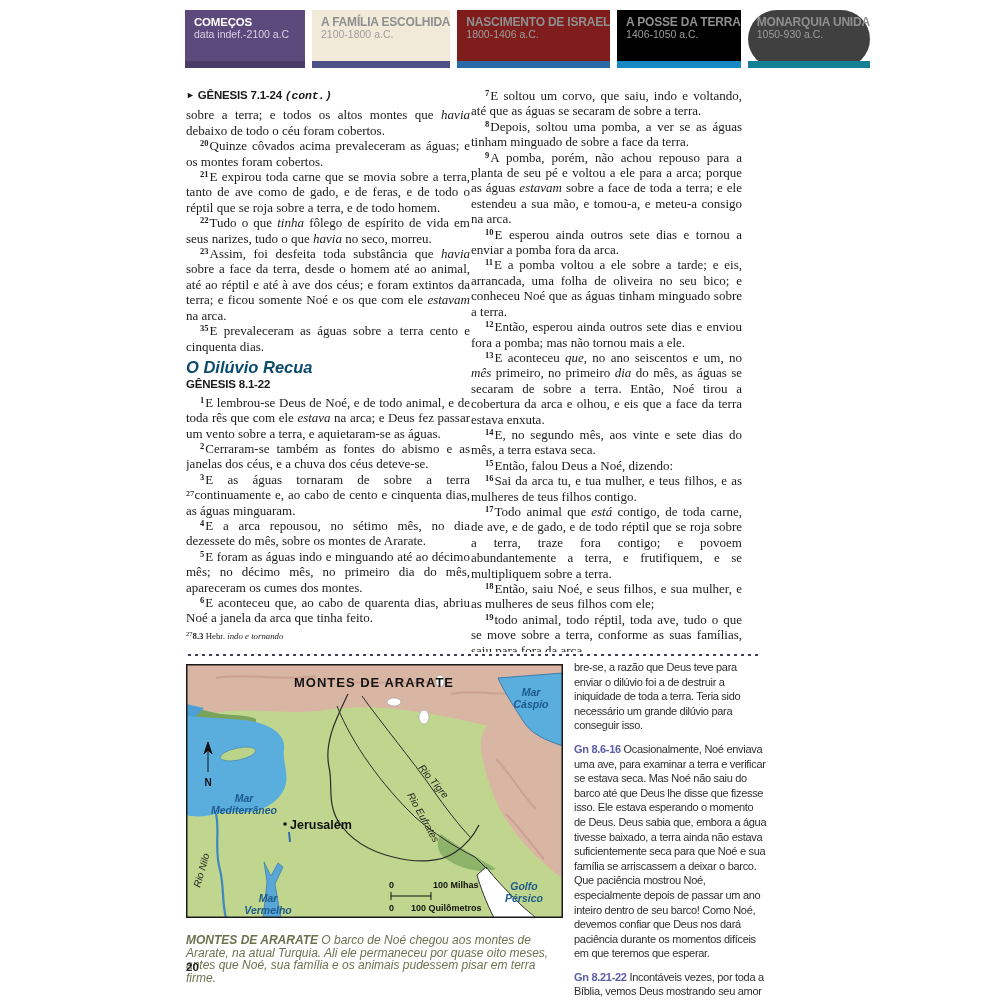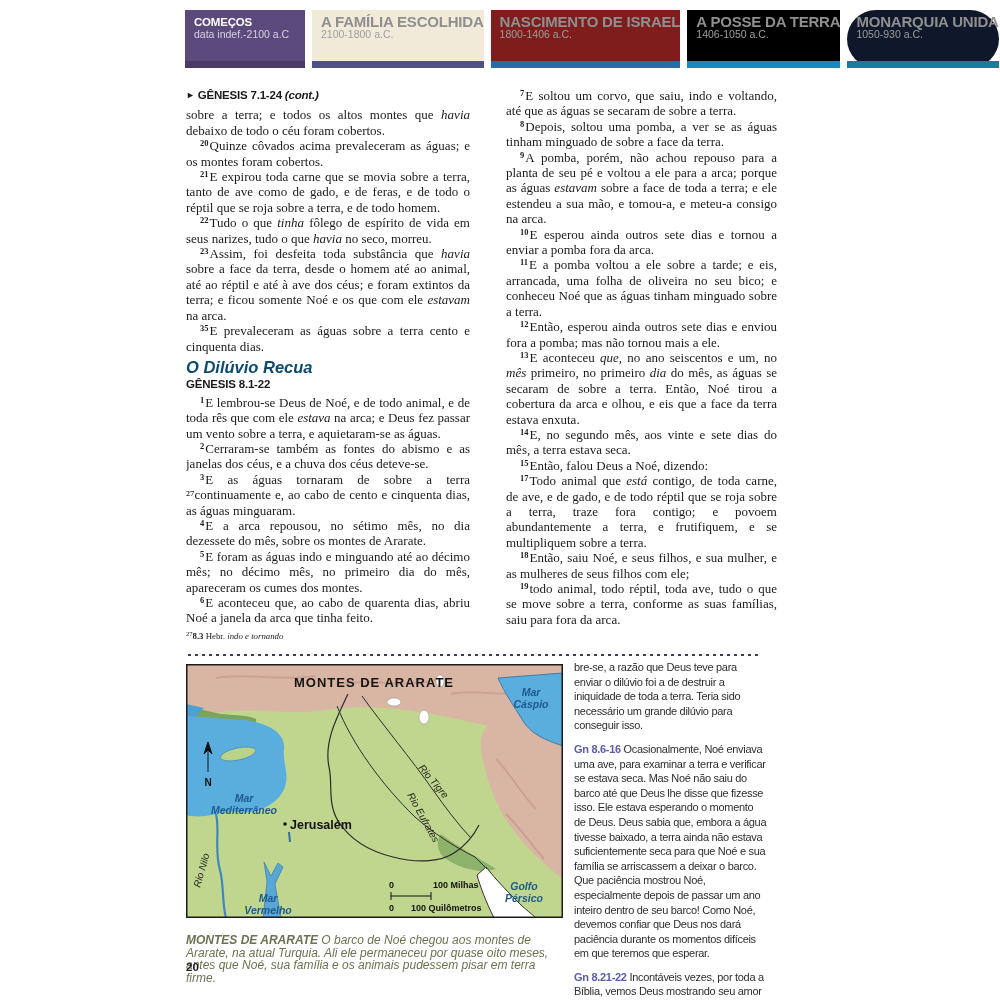--- a/index.html
+++ b/index.html
@@ -4,36 +4,36 @@
 <style>
   html,body{margin:0;padding:0;background:#ffffff;}
   .page{position:relative;width:1000px;height:1000px;background:#ffffff;overflow:hidden;
         font-family:"Liberation Serif",serif;color:#1a1a1a;}
 
   
   .timeline{position:absolute;left:185px;top:10px;width:633px;height:58px;display:flex;gap:7px;}
   .tab{position:relative;flex:1;background:#f1ead9;display:flex;flex-direction:column;justify-content:center;
        padding:0 0 22px 9px;box-sizing:border-box;}
   .tab .bar{position:absolute;left:0;right:0;bottom:0;height:7px;}
-  .tab .t{font-family:"Liberation Sans",sans-serif;font-weight:bold;font-size:15px;color:#8f8f8f;
+  .tab .t{font-family:"Liberation Sans",sans-serif;font-weight:bold;font-size:12px;color:#8f8f8f;
           letter-spacing:-0.2px;line-height:12px;white-space:nowrap;}
   .tab .d{font-family:"Liberation Sans",sans-serif;font-size:10.5px;color:#9d9d9d;line-height:12px;}
   .tab.active{background:#5c4a7d;flex:0 0 120px;}
   .tab.active .t{color:#ffffff;font-size:11.5px;}
   .tab.active .d{color:#d8d0e4;}
 
   
   .col{position:absolute;top:88px;height:564px;overflow:hidden;text-align:justify;
        font-size:13px;line-height:15.4px;}
   .col-left{left:186px;width:284px;}
-  .col-right{left:506px;width:271px;}
+  .col-right{left:471px;width:271px;}
   .h-cont{font-family:"Liberation Sans",sans-serif;font-weight:bold;font-size:11.5px;
           letter-spacing:-0.2px;margin:0 0 4px 0;text-align:left;}
   .h-cont .arrow{font-size:9px;vertical-align:1px;margin-right:3px;}
-  .h-cont .cont{font-style:italic;}
+  .h-cont .cont{font-style:italic;font-family:Liberation Mono, monospace;}
   .verse{margin:0;text-indent:14px;}
   .verse.cont{text-indent:0;}
   .verse sup{font-size:8.5px;font-weight:bold;vertical-align:4px;line-height:0;margin-right:1px;}
   .sect-head{font-family:"Liberation Sans",sans-serif;font-weight:bold;font-style:italic;
              font-size:16.5px;color:#0c4a6e;margin:6px 0 2px 0;text-align:left;}
   .pass-head{font-family:"Liberation Sans",sans-serif;font-weight:bold;font-size:11.5px;
              margin:0 0 2px 0;text-align:left;letter-spacing:-0.2px;}
   .footnote{font-size:8.8px;line-height:10px;margin-top:3px;text-align:left;}
   .footnote sup{font-size:6.5px;vertical-align:3px;}
   .footnote b{font-weight:bold;}
@@ -89,21 +89,21 @@
       <div class="tab" style="background: #7f1d1d;">
         <span class="t">NASCIMENTO DE ISRAEL</span>
         <span class="d">1800-1406 a.C.</span>
         <span class="bar" style="background:#2a6aa6"></span>
       </div>
       <div class="tab" style="background: #000000;">
         <span class="t">A POSSE DA TERRA</span>
         <span class="d">1406-1050 a.C.</span>
         <span class="bar" style="background:#1688c2"></span>
       </div>
-      <div class="tab" style="background: #0f172a; border-radius: 29px;">
+      <div class="tab" style="background: #404040; border-radius: 29px;">
         <span class="t">MONARQUIA UNIDA</span>
         <span class="d">1050-930 a.C.</span>
         <span class="bar" style="background:#157f96"></span>
       </div>
     </div>
 
   <div class="col col-left">
     <p class="h-cont"><span class="arrow">►</span><span>GÊNESIS 7.1-24</span> <span class="cont">(cont.)</span></p>
     <div>
         <p class="verse cont">sobre a terra; e todos os altos montes que <i>havia</i> debaixo de todo o céu foram cobertos.</p>
@@ -130,20 +130,21 @@
     <div>
         <p class="verse"><sup>7</sup>E soltou um corvo, que saiu, indo e voltando, até que as águas se secaram de sobre a terra.</p>
         <p class="verse"><sup>8</sup>Depois, soltou uma pomba, a ver se as águas tinham minguado de sobre a face da terra.</p>
         <p class="verse"><sup>9</sup>A pomba, porém, não achou repouso para a planta de seu pé e voltou a ele para a arca; porque as águas <i>estavam</i> sobre a face de toda a terra; e ele estendeu a sua mão, e tomou-a, e meteu-a consigo na arca.</p>
         <p class="verse"><sup>10</sup>E esperou ainda outros sete dias e tornou a enviar a pomba fora da arca.</p>
         <p class="verse"><sup>11</sup>E a pomba voltou a ele sobre a tarde; e eis, arrancada, uma folha de oliveira no seu bico; e conheceu Noé que as águas tinham minguado sobre a terra.</p>
         <p class="verse"><sup>12</sup>Então, esperou ainda outros sete dias e enviou fora a pomba; mas não tornou mais a ele.</p>
         <p class="verse"><sup>13</sup>E aconteceu <i>que</i>, no ano seiscentos e um, no <i>mês</i> primeiro, no primeiro <i>dia</i> do mês, as águas se secaram de sobre a terra. Então, Noé tirou a cobertura da arca e olhou, e eis que a face da terra estava enxuta.</p>
         <p class="verse"><sup>14</sup>E, no segundo mês, aos vinte e sete dias do mês, a terra estava seca.</p>
         <p class="verse"><sup>15</sup>Então, falou Deus a Noé, dizendo:</p>
+        <p class="verse"><sup>16</sup>Sai da arca tu, e tua mulher, e teus filhos, e as mulheres de teus filhos contigo.</p>
         <p class="verse"><sup>17</sup>Todo animal que <i>está</i> contigo, de toda carne, de ave, e de gado, e de todo réptil que se roja sobre a terra, traze fora contigo; e povoem abundantemente a terra, e frutifiquem, e se multipliquem sobre a terra.</p>
         <p class="verse"><sup>18</sup>Então, saiu Noé, e seus filhos, e sua mulher, e as mulheres de seus filhos com ele;</p>
         <p class="verse"><sup>19</sup>todo animal, todo réptil, toda ave, tudo o que se move sobre a terra, conforme as suas famílias, saiu para fora da arca.</p>
       </div>
   </div>
 
   <div class="separator"></div>
 
   <div class="mapbox">
     <svg width="377" height="254" viewBox="0 0 377 254">

